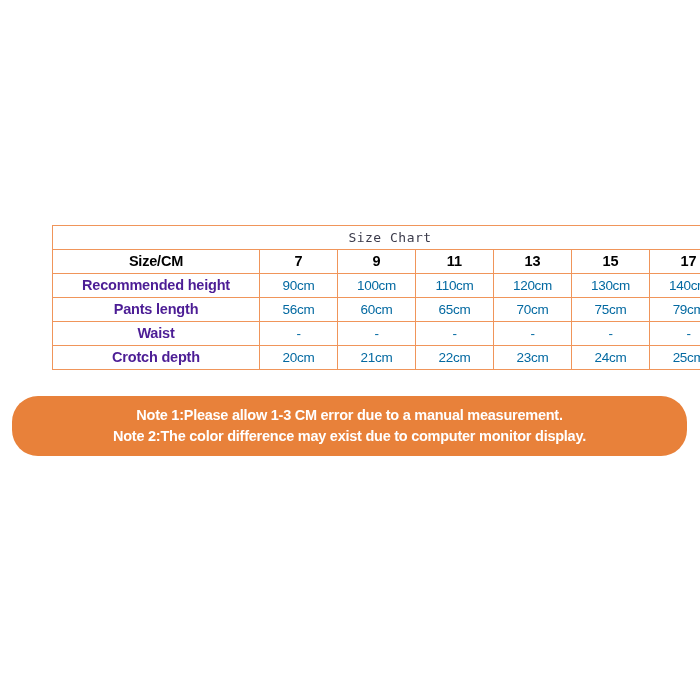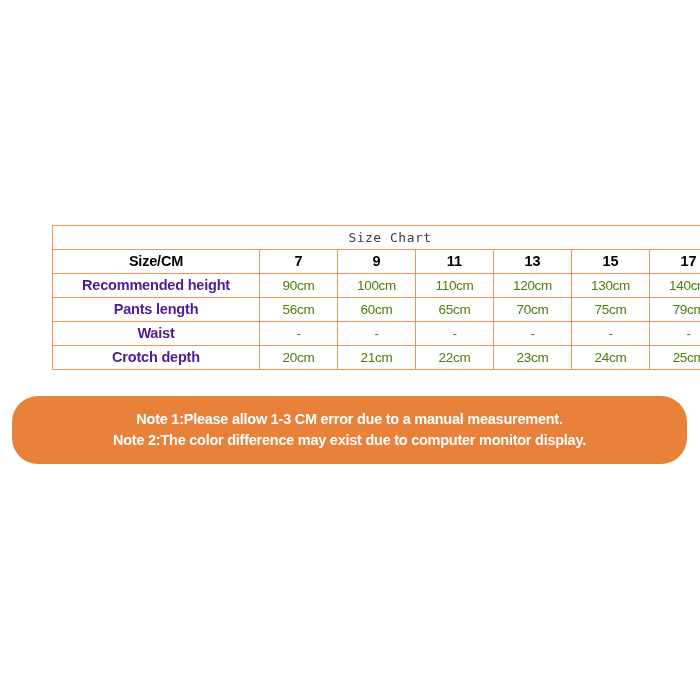--- a/index.html
+++ b/index.html
@@ -57,32 +57,32 @@
   }
   td.size-head {
     font-size: 14.5px;
     font-weight: bold;
     color: #000000;
     margin-left: 14px;
   }
   td.value {
     font-size: 13.5px;
     font-weight: normal;
-    color: #4d7c0f;
+    color: #0369a1;
     letter-spacing: -0.3px;
   }
   .col-label { width: 207px; }
   .col-val { width: 78px; }
 
   #notes-band {
     position: absolute;
     left: 12px;
     top: 396px;
     width: 675px;
-    height: 68px;
+    height: 60px;
     background: #E8813A;
     display: flex;
     flex-direction: column;
     align-items: center;
     justify-content: center;
     border-radius: 26px;
   }
   .note-line {
     color: #ffffff;
     font-size: 14.5px;

